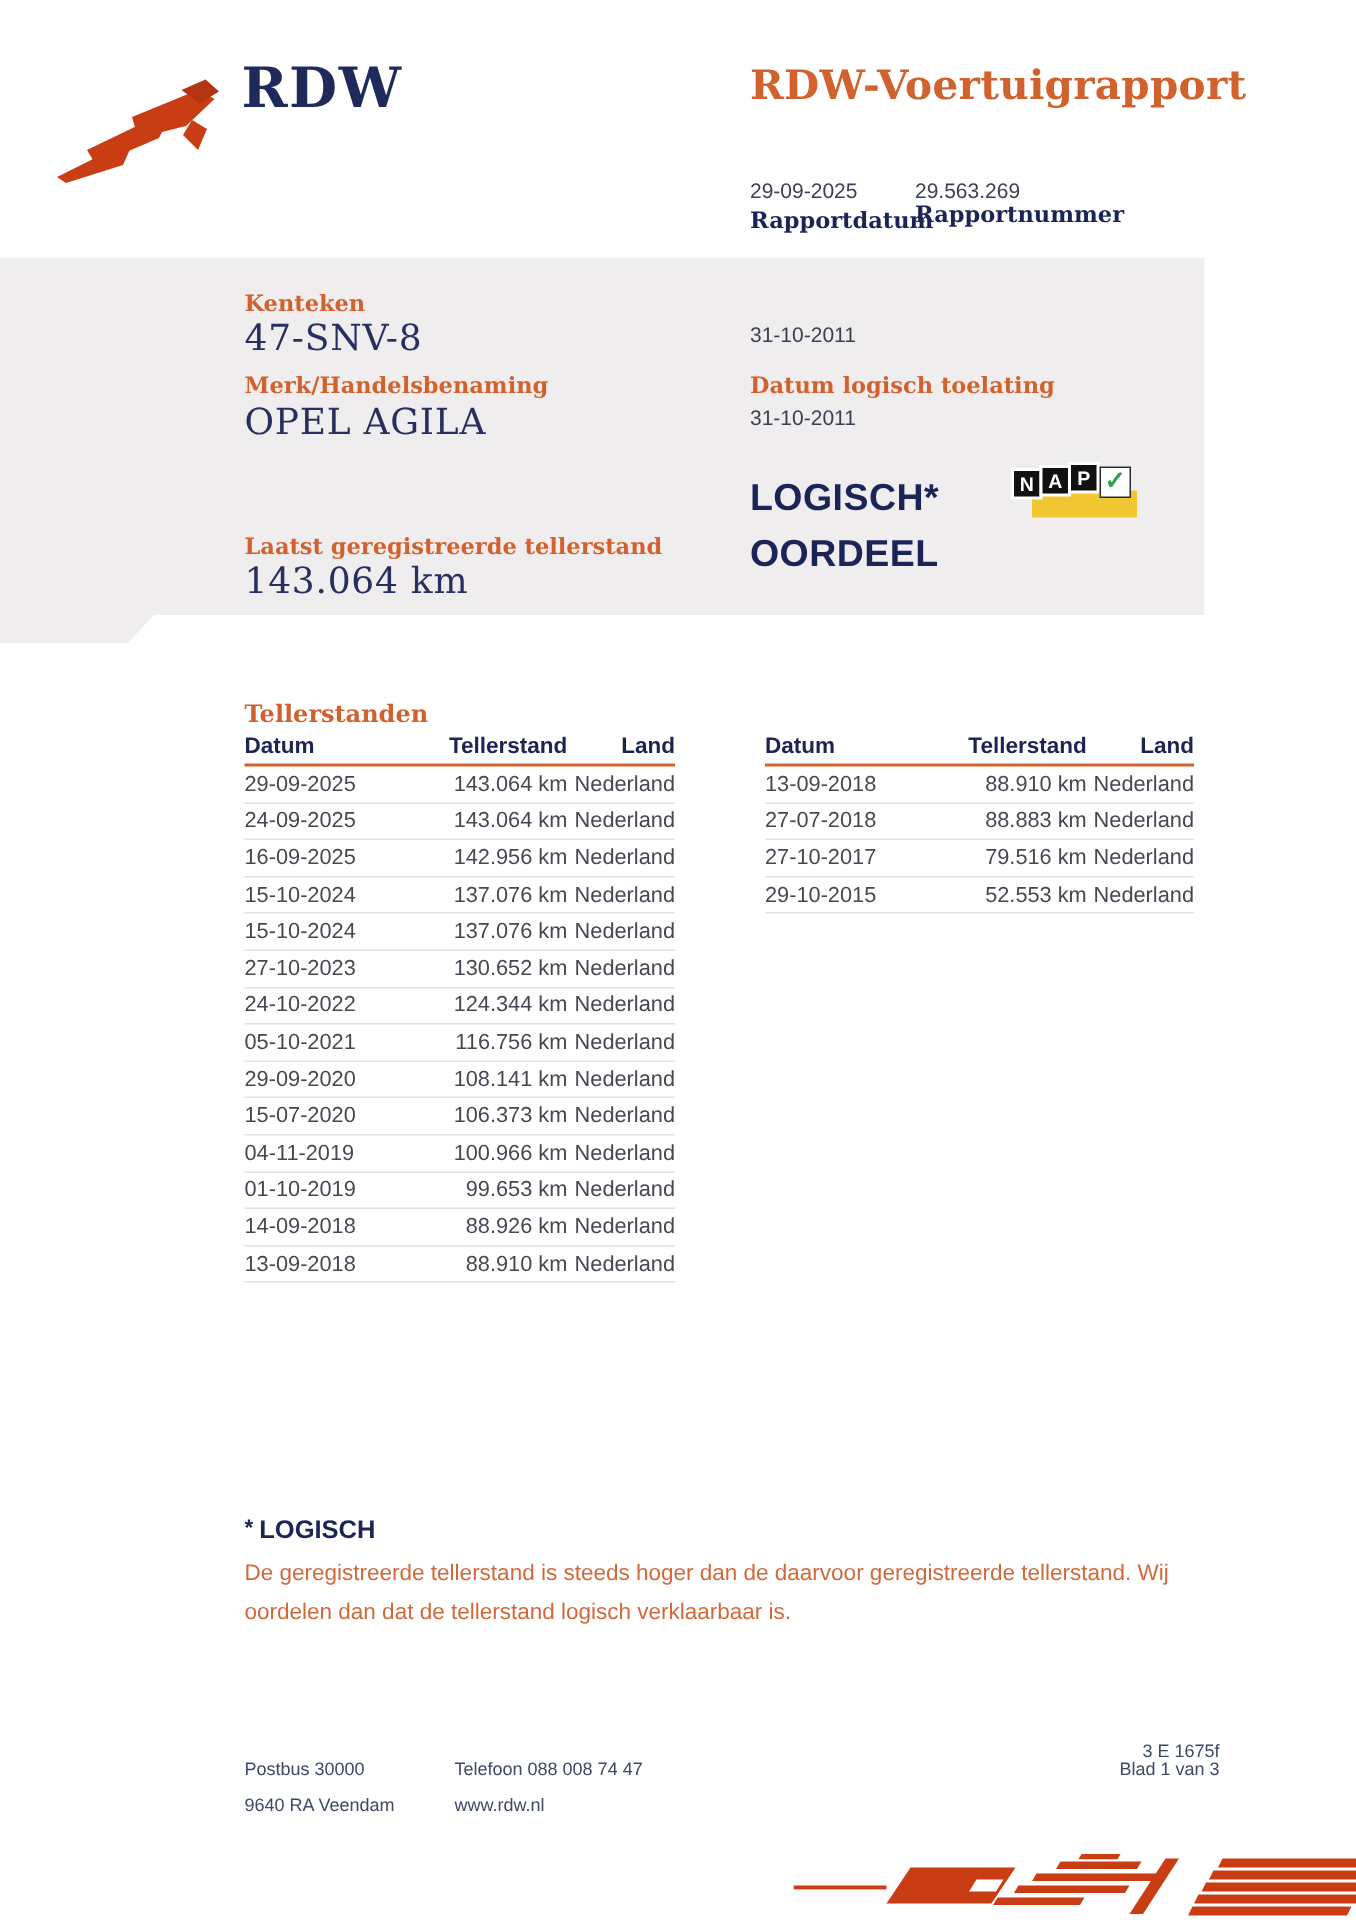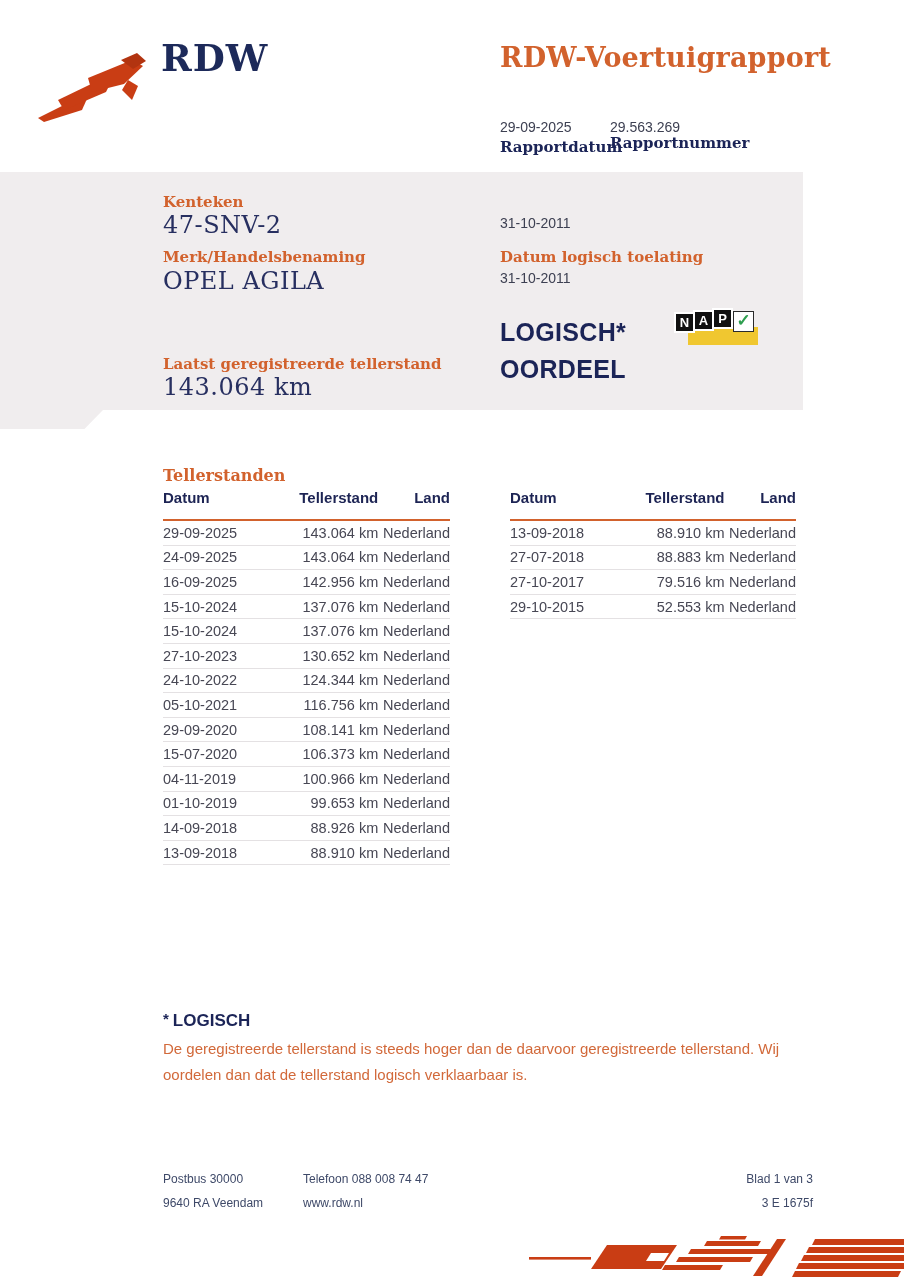--- a/index.html
+++ b/index.html
@@ -56,21 +56,21 @@
     text-align:center;line-height:18px;
   }
 
   
   .section-title{
     left:163px;top:466px;font-family:"DejaVu Serif",serif;
     font-size:16px;font-weight:700;color:#d2622d;
   }
   .mtable{top:486px;}
   .mhead{
-    display:flex;align-items:flex-end;height:20px;padding-bottom:13px;
+    display:flex;align-items:flex-end;height:20px;padding-bottom:3px;
     border-bottom:2px solid #d2622d;
     font-size:15px;font-weight:700;color:#1d2454;
   }
   .mrow{
     display:flex;align-items:center;height:23.6px;
     border-bottom:1px solid #e4e1e3;font-size:14.5px;color:#474754;
   }
   .c-date{flex:0 0 38%;text-align:left;}
   .c-km{flex:0 0 37%;text-align:right;}
   .c-land{flex:1 1 auto;text-align:right;}
@@ -109,21 +109,21 @@
 
   <div class="abs hdr-label" style="left:500px;top:98px;margin-top:40px;">Rapportdatum</div>
   <div class="abs hdr-label" style="left:610px;top:98px;margin-top:36px;">Rapportnummer</div>
   <div class="abs hdr-value" style="left:500px;top:119px;">29-09-2025</div>
   <div class="abs hdr-value" style="left:610px;top:119px;">29.563.269</div>
 
   <div class="abs grey-band"></div>
   <div class="abs grey-tab"></div>
 
   <div class="abs sum-label" style="left:163px;top:193px;">Kenteken</div>
-  <div class="abs sum-value" style="left:163px;top:211px;">47-SNV-2</div>
+  <div class="abs sum-value" style="left:163px;top:211px;">47-SNV-8</div>
 
   <div class="abs sum-label" style="left:163px;top:248px;">Merk/Handelsbenaming</div>
   <div class="abs sum-value" style="left:163px;top:267px;">OPEL AGILA</div>
 
   <div class="abs sum-label" style="left:163px;top:355px;">Laatst geregistreerde tellerstand</div>
   <div class="abs sum-value" style="left:163px;top:373px;">143.064 km</div>
 
   <div class="abs sum-value-sm" style="left:500px;top:215px;">31-10-2011</div>
 
   <div class="abs sum-label" style="left:500px;top:248px;">Datum logisch toelating</div>
@@ -275,21 +275,21 @@
   <div class="abs fn-title">
     <span class="fn-star">*</span><span>LOGISCH</span>
   </div>
   <div class="abs fn-body">De geregistreerde tellerstand is steeds hoger dan de daarvoor geregistreerde tellerstand. Wij oordelen dan dat de tellerstand logisch verklaarbaar is.</div>
 
   <div class="abs foot" style="left:163px;top:1172px;">Postbus 30000</div>
   <div class="abs foot" style="left:163px;top:1196px;">9640 RA Veendam</div>
   <div class="abs foot" style="left:303px;top:1172px;">Telefoon 088 008 74 47</div>
   <div class="abs foot" style="left:303px;top:1196px;">www.rdw.nl</div>
   <div class="abs foot" style="right:91px;top:1172px;">Blad 1 van 3</div>
-  <div class="abs foot" style="right:91px;top:1196px;">3 E 1675f</div>
+  <div class="abs foot" style="right:91px;top:1160px;">3 E 1675f</div>
 
   <svg class="abs deco" width="375" height="45" viewBox="0 0 375 45">
     <g fill="#c93d14">
       <rect x="0" y="22" width="62" height="2.6"></rect>
       <path d="M78 10 L148 10 L132 34 L62 34 Z"></path>
       <path d="M140 18 L122 18 L117 26 L135 26 Z" fill="#ffffff"></path>
       <path d="M136 30 L194 30 L191 35 L133 35 Z"></path>
       <path d="M150 22 L224 22 L221 27 L147 27 Z"></path>
       <path d="M162 14 L242 14 L239 19 L159 19 Z"></path>
       <path d="M178 6 L232 6 L229 11 L175 11 Z"></path>

